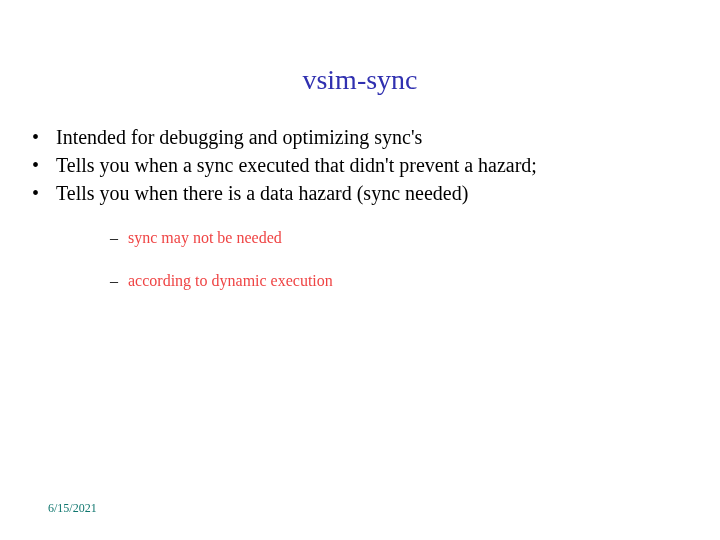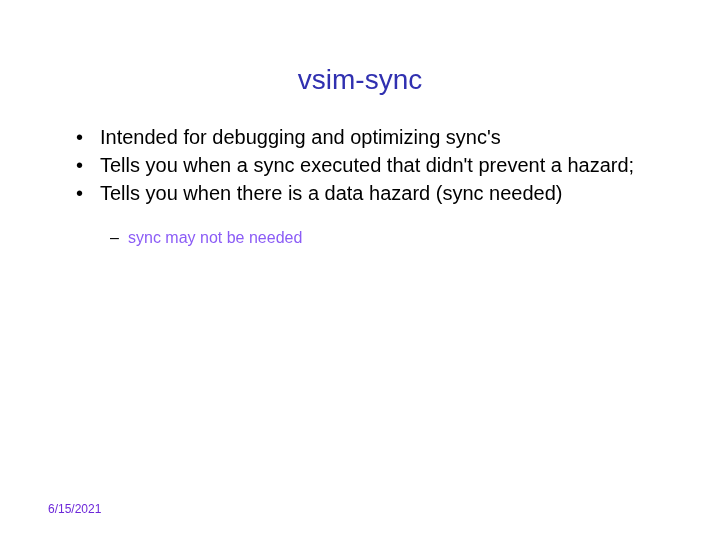--- a/index.html
+++ b/index.html
@@ -1,34 +1,34 @@
 <!DOCTYPE html>
 <html><head>
   <meta charset="utf-8">
   <style>
-    * { margin: 0; padding: 0; box-sizing: border-box; }
+    * { margin: 0; padding: 0; box-sizing: border-box; font-family: Liberation Serif, serif; }
     body {
       width: 720px;
       height: 540px;
       background: #ffffff;
       font-family: Arial, Helvetica, sans-serif;
       position: relative;
       overflow: hidden;
     }
     .title {
       text-align: center;
       color: #3030b0;
       font-size: 28px;
       font-weight: normal;
       padding-top: 64px;
       padding-bottom: 28px;
     }
     .main-list {
       list-style: none;
-      padding-left: 76px;
+      padding-left: 32px;
       padding-right: 40px;
     }
     .main-list > li {
       position: relative;
       padding-left: 24px;
       font-size: 20px;
       color: #000000;
       line-height: 1.3;
       margin-bottom: 2px;
     }
@@ -42,49 +42,50 @@
     }
     .sub-list {
       list-style: none;
       padding-left: 38px;
       margin-top: 10px;
     }
     .sub-list > li {
       position: relative;
       padding-left: 18px;
       font-size: 16px;
-      color: #8b5cf6;
+      color: #ef4444;
       line-height: 1.35;
       margin-bottom: 2px;
       margin-top: 21px;
     }
     .sub-list > li::before {
       content: "–";
       position: absolute;
       left: 0;
       top: 0;
       font-size: 16px;
       color: #000000;
     }
     .footer-date {
       position: absolute;
       bottom: 24px;
       left: 48px;
       font-size: 12px;
-      color: #6d28d9;
+      color: #0f766e;
     }
   </style>
 </head>
 <body>
 
 <h1 class="title">vsim-sync</h1>
 
 <ul class="main-list">
   <li>Intended for debugging and optimizing sync's</li>
   <li>Tells you when a sync executed that didn't prevent a hazard;</li>
   <li>Tells you when there is a data hazard (sync needed)</li>
 </ul>
 
 <ul class="sub-list" style="padding-left: 110px;">
   <li>sync may not be needed</li>
+  <li>according to dynamic execution</li>
 </ul>
 
 <div class="footer-date">6/15/2021</div>
 
 </body></html>

